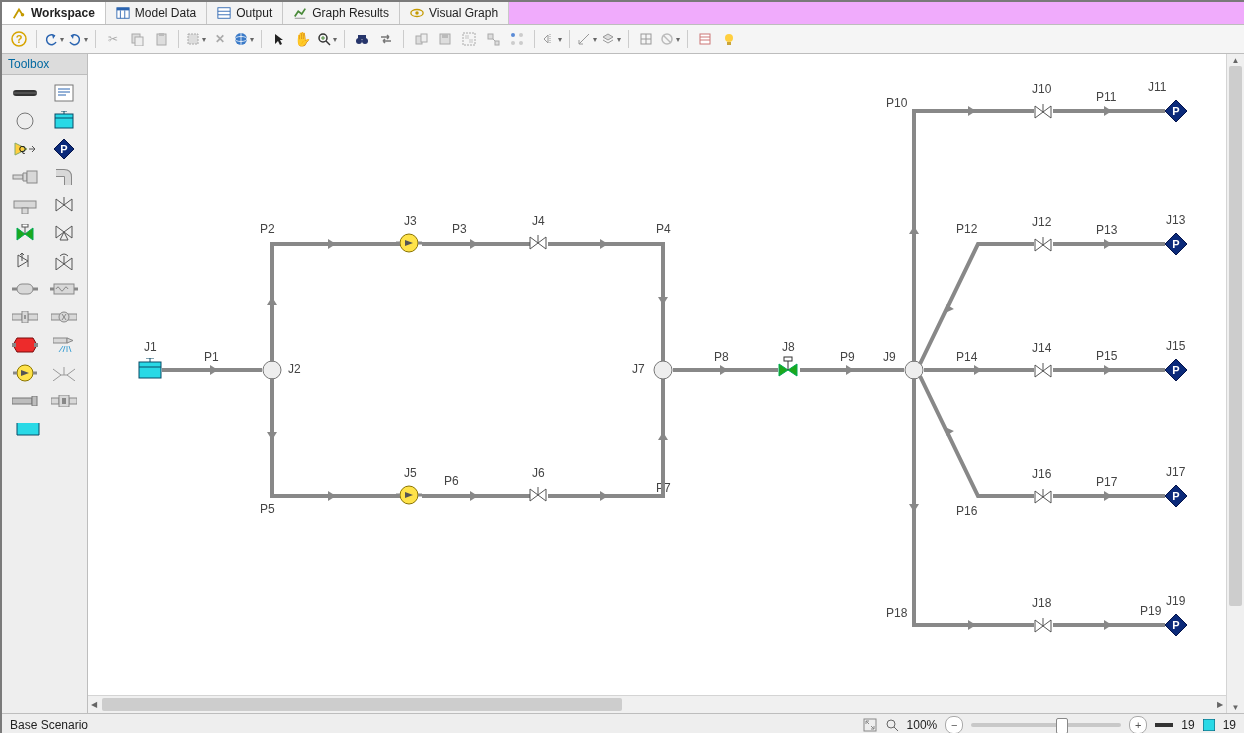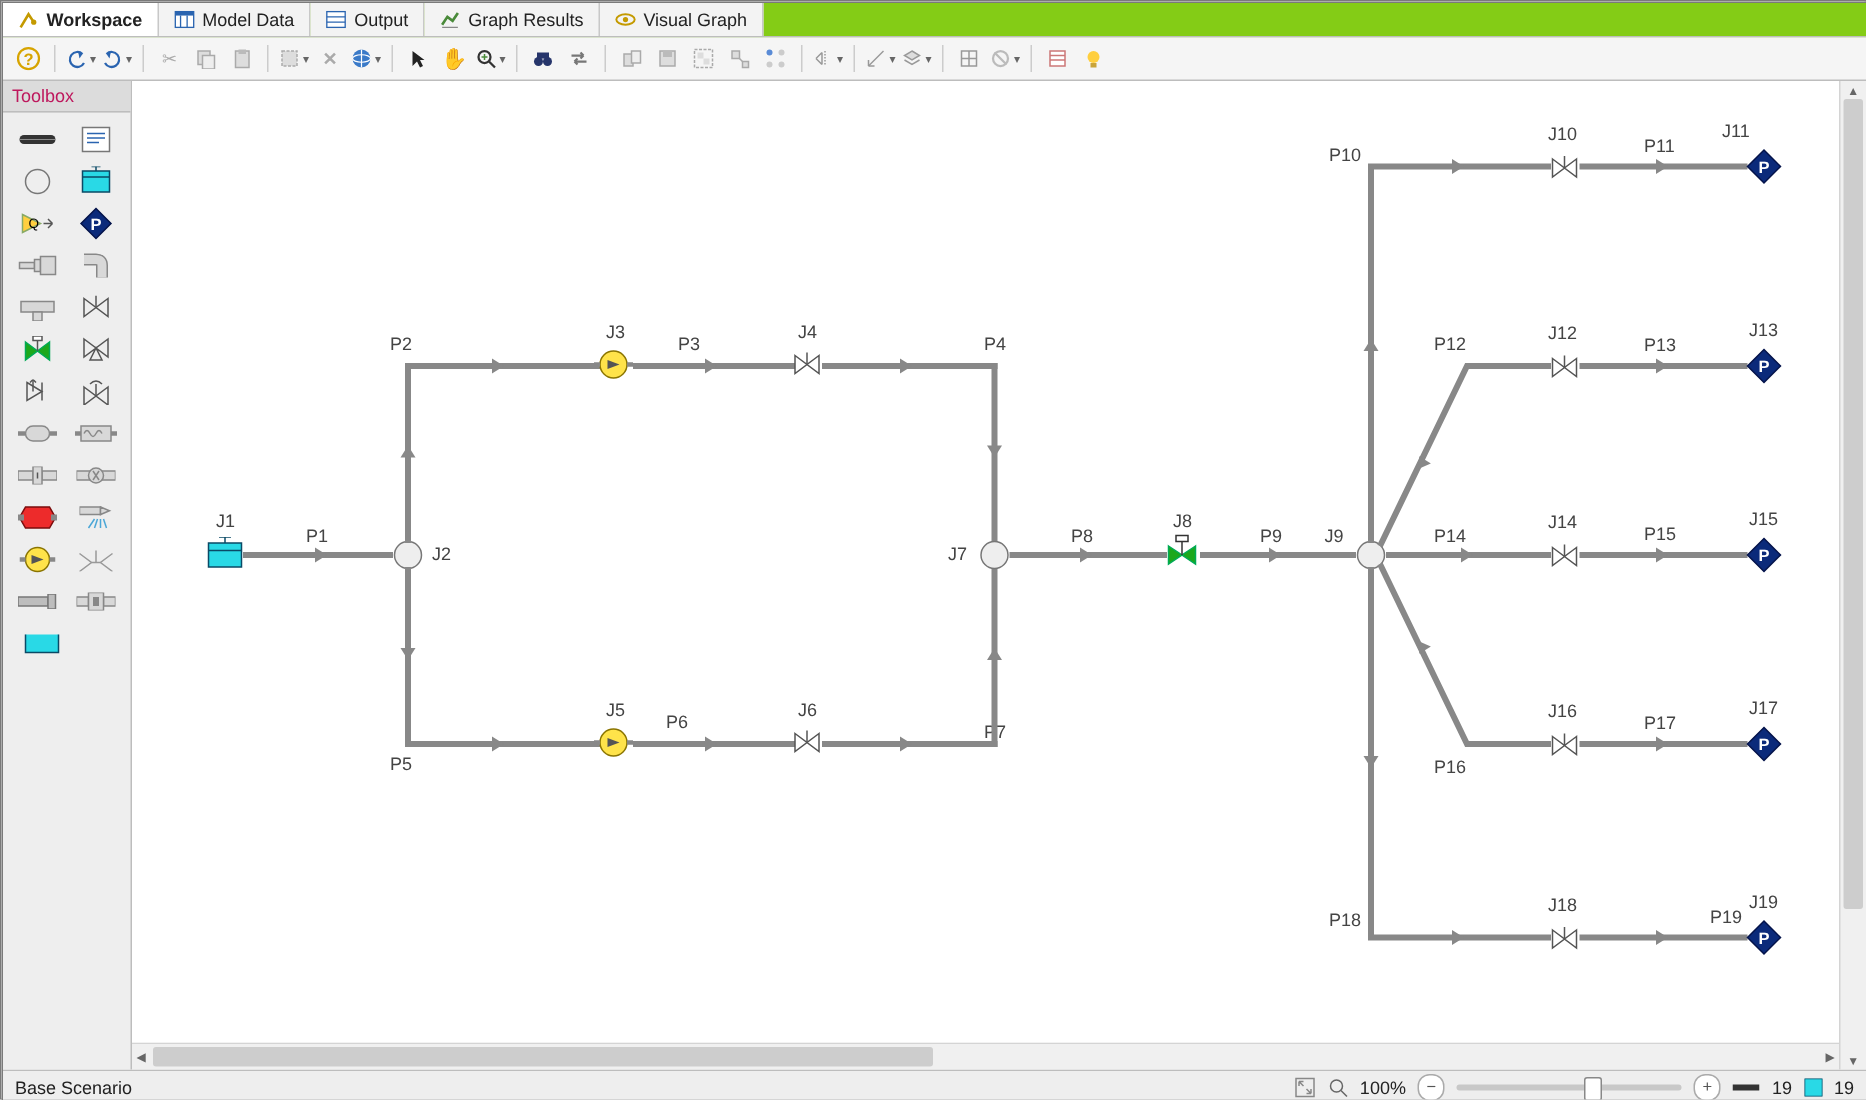--- a/index.html
+++ b/index.html
@@ -1,26 +1,26 @@
 <!DOCTYPE html>
 <html><head>
 <meta charset="utf-8">
 <style>
 html,body{margin:0;padding:0;font-family:"Segoe UI",Tahoma,sans-serif;font-size:12px;color:#222;background:#fff;width:1244px;height:733px;overflow:hidden;border:1px solid #7a7a7a;box-sizing:border-box}
-.tabs{display:flex;height:22px;background:#84cc16;border-bottom:1px solid #bdbdbd}
+.tabs{display:flex;height:22px;background:#f0abfc;border-bottom:1px solid #bdbdbd}
 .tab{display:flex;align-items:center;gap:5px;padding:0 10px;border-right:1px solid #c8c8c8;background:#f3f3f3;cursor:pointer}
 .tab.active{background:#fff;font-weight:700}
 .tab .ic{width:14px;height:14px}
 .toolbar{display:flex;align-items:center;height:28px;padding:0 6px;gap:2px;background:#f5f5f5;border-bottom:1px solid #bdbdbd}
 .tbtn{width:22px;height:22px;display:flex;align-items:center;justify-content:center;border-radius:2px;color:#555}
 .sep{width:1px;height:18px;background:#ccc;margin:0 4px}
 .drop::after{content:"▾";font-size:8px;margin-left:2px;color:#666}
 .main{display:flex;height:659px}
 .toolbox{width:85px;background:#eee;border-right:1px solid #bdbdbd;display:flex;flex-direction:column}
-.toolbox .hdr{background:#dcdcdc;border-bottom:1px solid #bdbdbd;padding:3px 6px;color:#be185d}
+.toolbox .hdr{background:#dcdcdc;border-bottom:1px solid #bdbdbd;padding:3px 6px;color:#0369a1}
 .toolbox .grid{display:grid;grid-template-columns:1fr 1fr;gap:4px;padding:6px}
 .toolbox .cell{height:22px;display:flex;align-items:center;justify-content:center;border:1px solid transparent;cursor:pointer}
 .canvas-wrap{position:relative;flex:1;display:flex}
 .canvas{position:relative;flex:1;background:#fff;overflow:hidden}
 .vscroll{width:17px;background:#f0f0f0;border-left:1px solid #d4d4d4;position:relative}
 .vscroll .thumb{position:absolute;left:2px;right:2px;top:12px;height:540px;background:#cdcdcd;border-radius:2px}
 .vscroll .arr{position:absolute;left:0;right:0;height:12px;display:flex;align-items:center;justify-content:center;color:#666;font-size:8px}
 .hscroll{height:17px;background:#f0f0f0;border-top:1px solid #d4d4d4;display:flex;align-items:center}
 .hscroll .arr{width:12px;text-align:center;color:#666;font-size:8px}
 .hscroll .track{flex:1;position:relative;height:100%}

